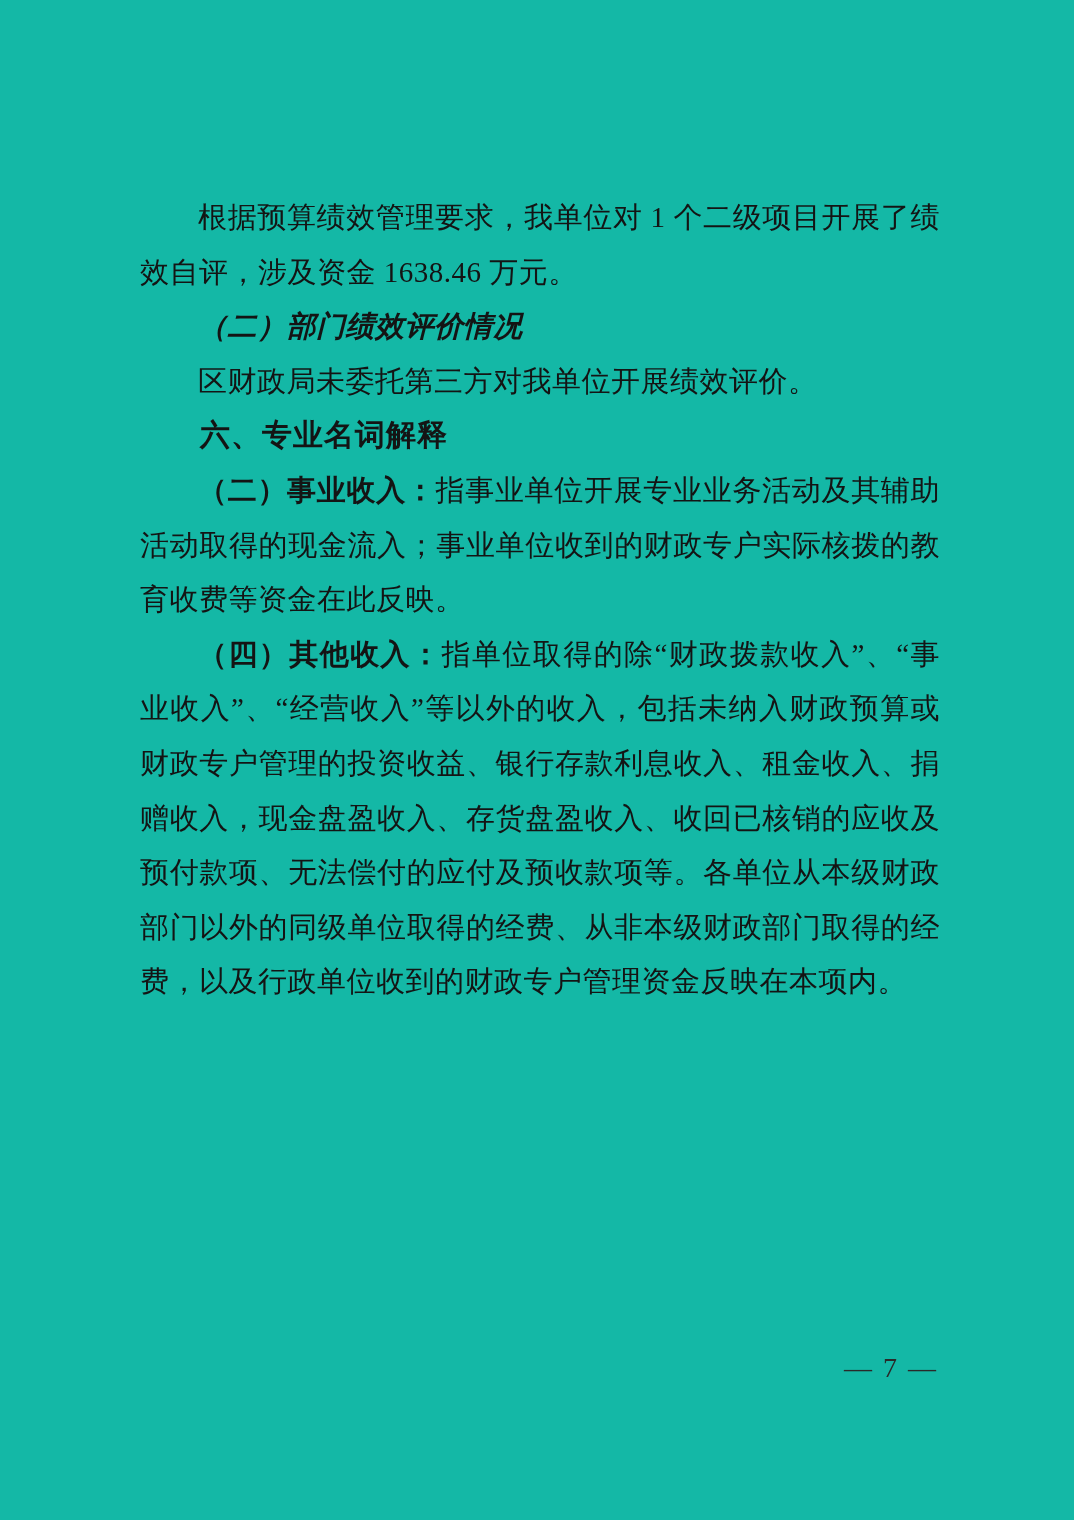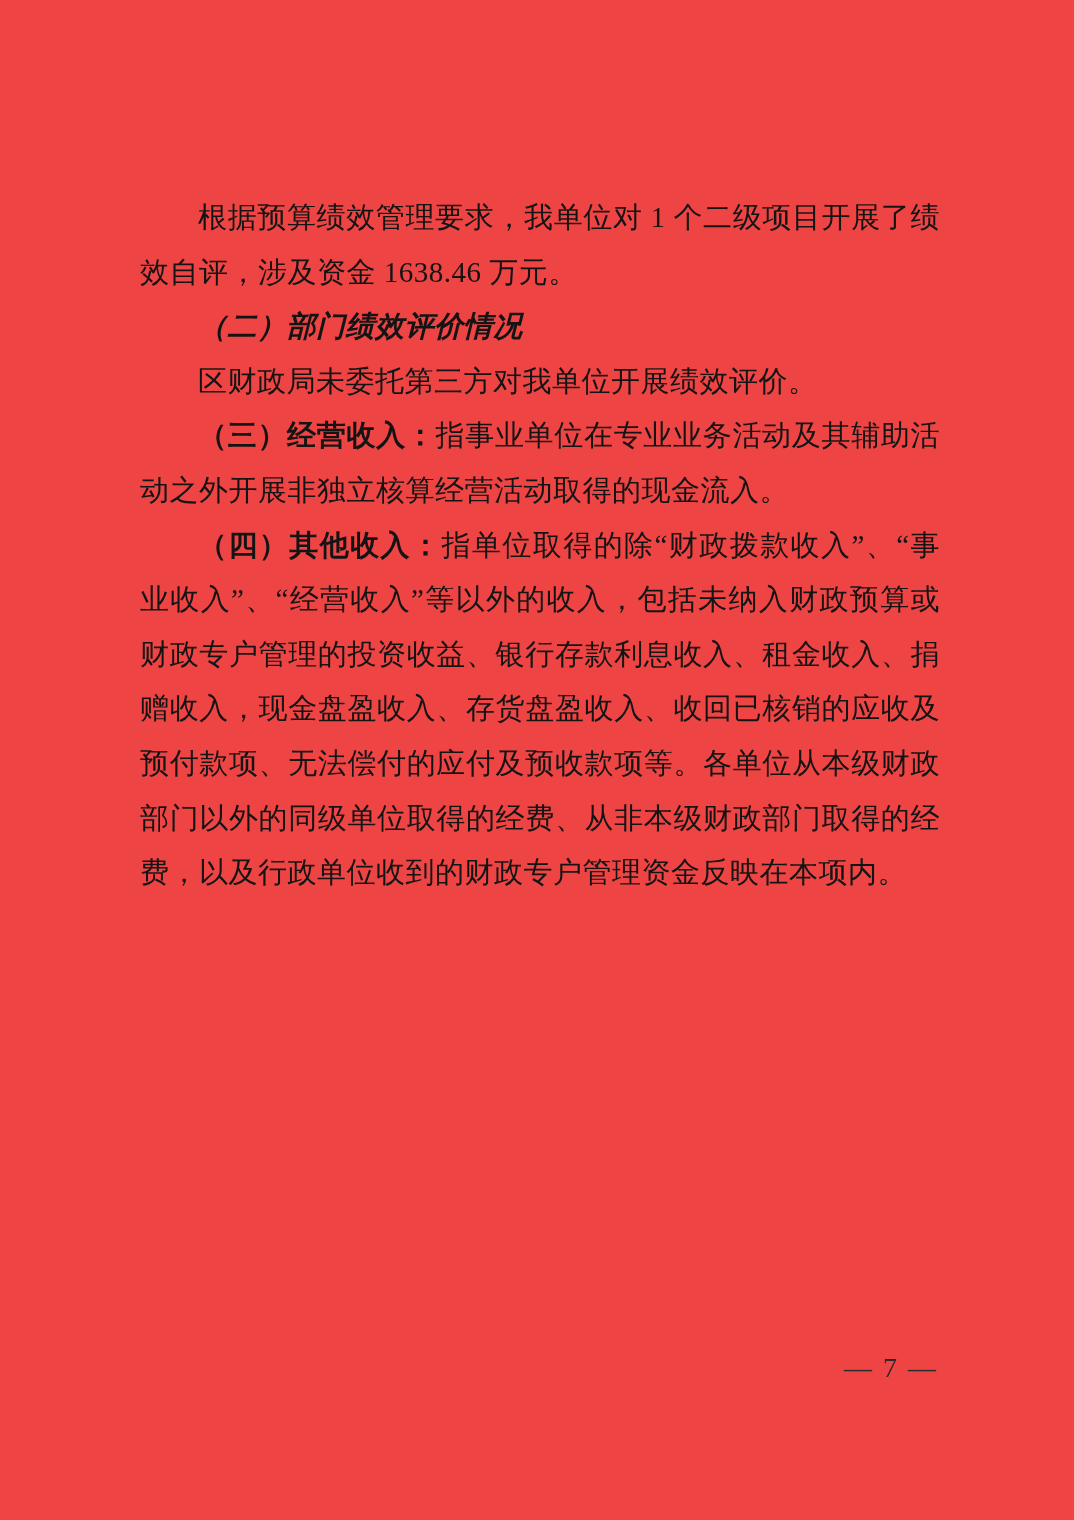--- a/index.html
+++ b/index.html
@@ -1,21 +1,21 @@
 <!DOCTYPE html>
 <html><head>
 <meta charset="utf-8">
 <style>
   * { margin: 0; padding: 0; box-sizing: border-box; }
   html, body { background: #ffffff; }
   .page {
     position: relative;
     width: 1074px;
     height: 1520px;
-    background: #ef4444;
+    background: #14b8a6;
     overflow: hidden;
     font-family: "Liberation Serif", "DejaVu Serif", serif;
     color: #141414;
   }
   .content {
     position: absolute;
     left: 140px;
     top: 190px;
     width: 800px;
   }
@@ -57,23 +57,24 @@
   <div class="content">
 
     <p class="para">根据预算绩效管理要求，我单位对 1 个二级项目开展了绩效自评，涉及资金 1638.46 万元。</p>
 
     <p class="para subheading">（二）部门绩效评价情况</p>
 
 
 
     <p class="para">区财政局未委托第三方对我单位开展绩效评价。</p>
 
+    <p class="para heading">六、专业名词解释</p>
 
 
+    <p class="para"><span class="term-lead">（二）事业收入：</span><span>指事业单位开展专业业务活动及其辅助活动取得的现金流入；事业单位收到的财政专户实际核拨的教育收费等资金在此反映。</span></p>
 
-    <p class="para"><span class="term-lead">（三）经营收入：</span><span>指事业单位在专业业务活动及其辅助活动之外开展非独立核算经营活动取得的现金流入。</span></p>
 
     <p class="para"><span class="term-lead">（四）其他收入：</span><span>指单位取得的除“财政拨款收入”、“事业收入”、“经营收入”等以外的收入，包括未纳入财政预算或财政专户管理的投资收益、银行存款利息收入、租金收入、捐赠收入，现金盘盈收入、存货盘盈收入、收回已核销的应收及预付款项、无法偿付的应付及预收款项等。各单位从本级财政部门以外的同级单位取得的经费、从非本级财政部门取得的经费，以及行政单位收到的财政专户管理资金反映在本项内。</span></p>
 
   </div>
 
   <div class="page-number">— 7 —</div>
 </div>
 
 </body></html>

